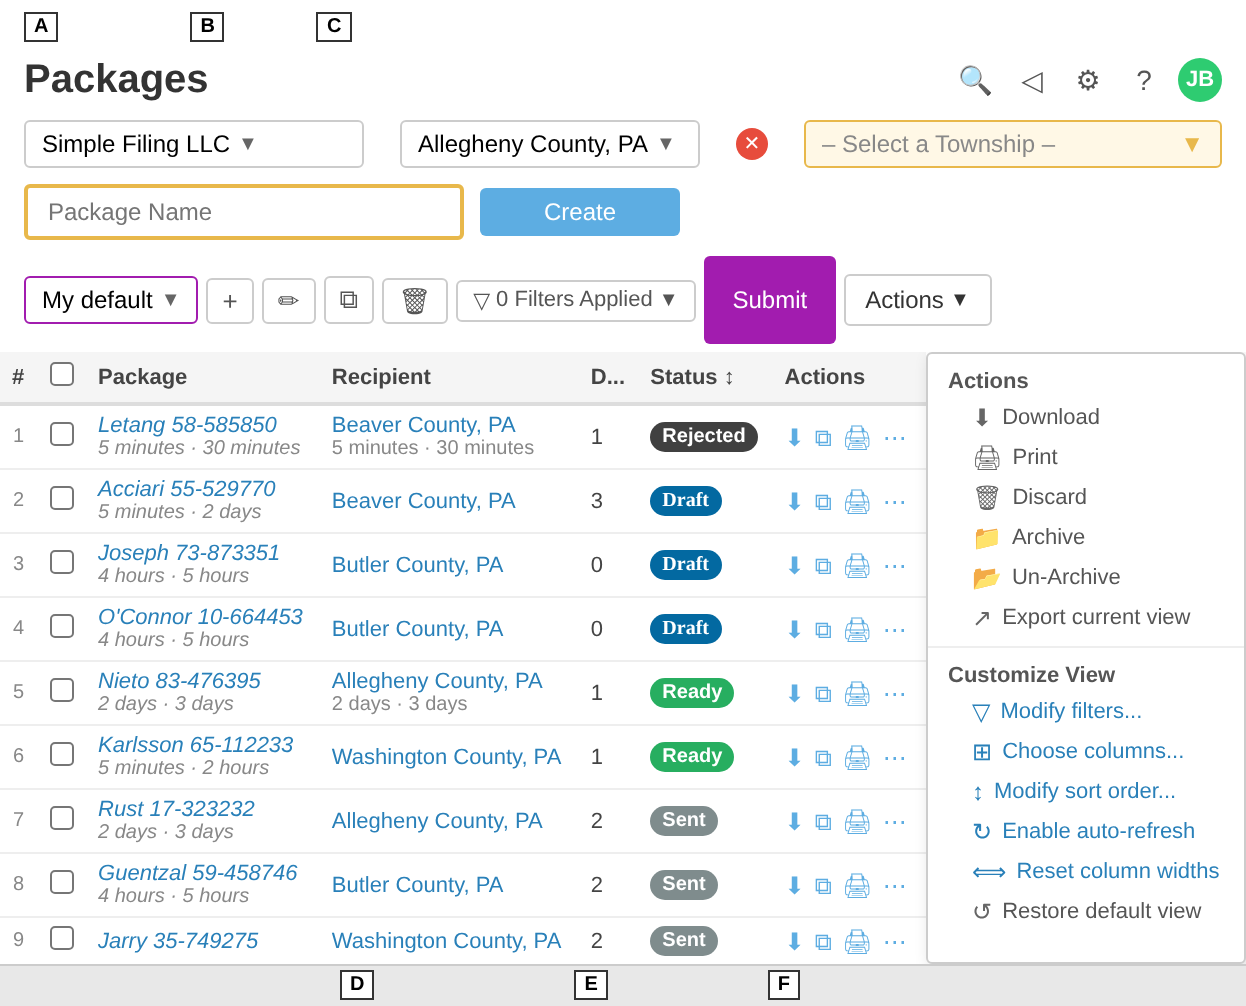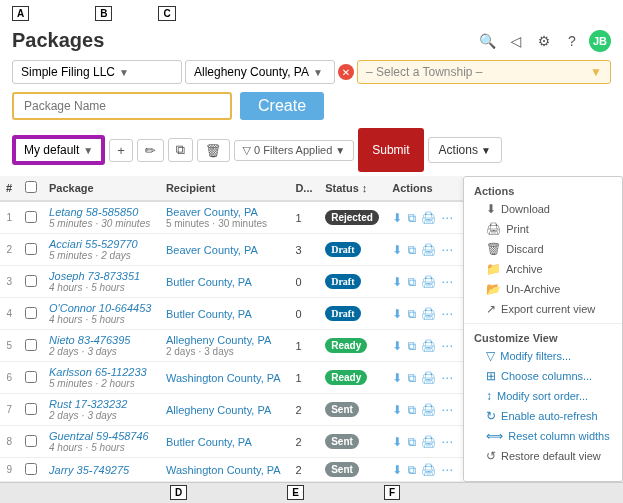--- a/index.html
+++ b/index.html
@@ -1,47 +1,47 @@
 <!DOCTYPE html>
 <html><head>
   <meta charset="utf-8">
   <style>
     * { box-sizing: border-box; margin: 0; padding: 0; }
     body { font-family: Arial, sans-serif; font-size: 12px; background: #fff; width: 623px; height: 503px; overflow: hidden; }
     
     .page-wrapper { width: 623px; height: 503px; display: flex; flex-direction: column; background: #fff; }
     
     
-    .header { padding: 8px 12px 4px 12px; display: flex; align-items: flex-end; justify-content: space-between; }
+    .header { padding: 8px 12px 4px 12px; display: flex; align-items: flex-start; justify-content: space-between; }
     .header-title { font-size: 20px; font-weight: bold; color: #333; }
     .header-icons { display: flex; gap: 6px; align-items: center; }
     .header-icon { width: 22px; height: 22px; display: flex; align-items: center; justify-content: center; color: #555; cursor: pointer; font-size: 14px; }
     .header-icon.green { background: #2ecc71; border-radius: 50%; color: white; font-size: 11px; font-weight: bold; }
     .annotation-label { background: white; border: 1px solid #333; font-size: 10px; font-weight: bold; padding: 1px 4px; }
     
     
-    .toolbar { padding: 4px 12px; display: flex; align-items: center; gap: 3px; }
+    .toolbar { padding: 4px 12px; display: flex; align-items: center; gap: 18px; }
     .select-box { border: 1px solid #ccc; border-radius: 3px; padding: 4px 8px; font-size: 12px; background: white; cursor: pointer; display: flex; align-items: center; gap: 4px; }
     .select-arrow { color: #666; font-size: 10px; }
     .filter-clear { background: #e74c3c; color: white; border: none; border-radius: 50%; width: 16px; height: 16px; font-size: 10px; cursor: pointer; display: flex; align-items: center; justify-content: center; }
     .township-select { border: 1px solid #e8b84b; border-radius: 3px; padding: 4px 8px; font-size: 12px; background: #fff8e6; color: #888; flex: 1; display: flex; align-items: center; justify-content: space-between; }
     
     
     .pkg-name-row { padding: 4px 12px; display: flex; align-items: center; gap: 8px; }
     .pkg-name-input { border: 2px solid #e8b84b; border-radius: 3px; padding: 5px 10px; font-size: 12px; color: #aaa; flex: 1; max-width: 220px; outline: none; }
-    .create-btn { background: #5dade2; color: white; border: none; border-radius: 3px; padding: 5px 18px; font-size: 16px; cursor: pointer; }
+    .create-btn { background: #5dade2; color: white; border: none; border-radius: 3px; padding: 5px 32px; font-size: 12px; cursor: pointer; }
     .turnaround-text { padding: 2px 12px; font-size: 11px; color: #555; }
     
     
     .actions-bar { padding: 4px 12px; display: flex; align-items: center; gap: 4px; }
-    .my-default-select { border: 4px solid #a21caf; border-radius: 3px; padding: 4px 8px; font-size: 12px; background: white; display: flex; align-items: center; gap: 4px; }
+    .my-default-select { border: 1px solid #a21caf; border-radius: 3px; padding: 4px 8px; font-size: 12px; background: white; display: flex; align-items: center; gap: 4px; }
     .icon-btn { border: 1px solid #ccc; border-radius: 3px; padding: 3px 7px; background: white; cursor: pointer; font-size: 13px; color: #555; }
     .filter-btn { border: 1px solid #ccc; border-radius: 3px; padding: 3px 8px; background: white; cursor: pointer; font-size: 11px; color: #555; display: flex; align-items: center; gap: 3px; }
     .pkg-count { font-size: 12px; color: #333; flex: 1; text-align: center; }
-    .submit-btn { background: #b91c1c; color: white; border: none; border-radius: 3px; padding: 15px 14px; font-size: 12px; cursor: pointer; }
+    .submit-btn { background: #a21caf; color: white; border: none; border-radius: 3px; padding: 15px 14px; font-size: 12px; cursor: pointer; }
     .actions-btn { background: white; color: #333; border: 1px solid #ccc; border-radius: 3px; padding: 5px 10px; font-size: 12px; cursor: pointer; display: flex; align-items: center; gap: 3px; position: relative; }
     
     
     .main-content { flex: 1; display: flex; overflow: hidden; }
     
     
     .table-area { flex: 1; overflow-y: auto; overflow-x: hidden; }
     table { width: 100%; border-collapse: collapse; font-size: 11px; }
     thead th { background: #f5f5f5; border-bottom: 2px solid #ddd; padding: 5px 6px; text-align: left; font-weight: bold; color: #444; white-space: nowrap; }
     tbody tr { border-bottom: 1px solid #eee; }

